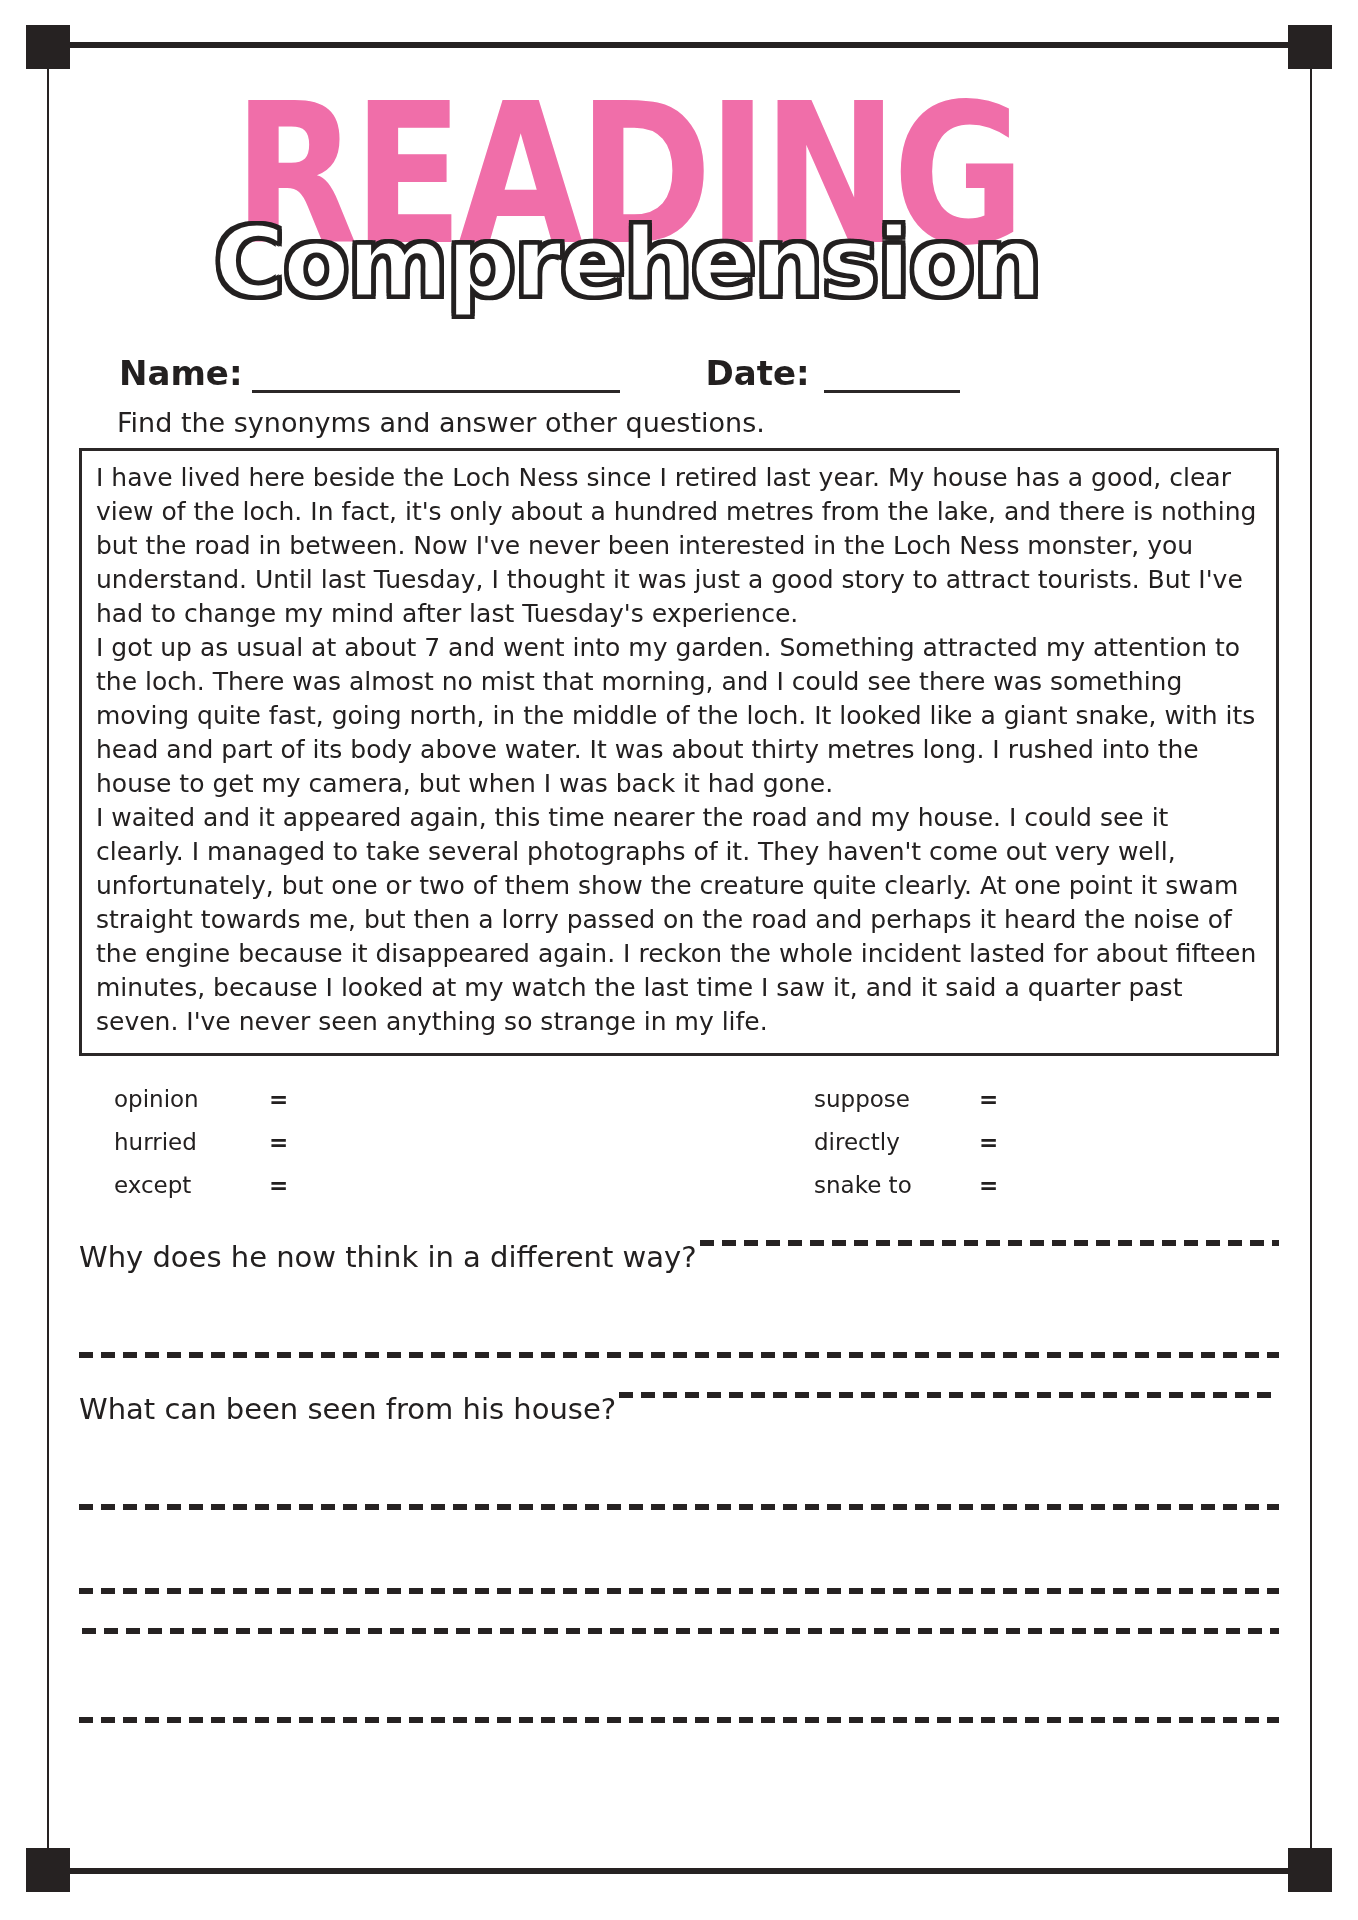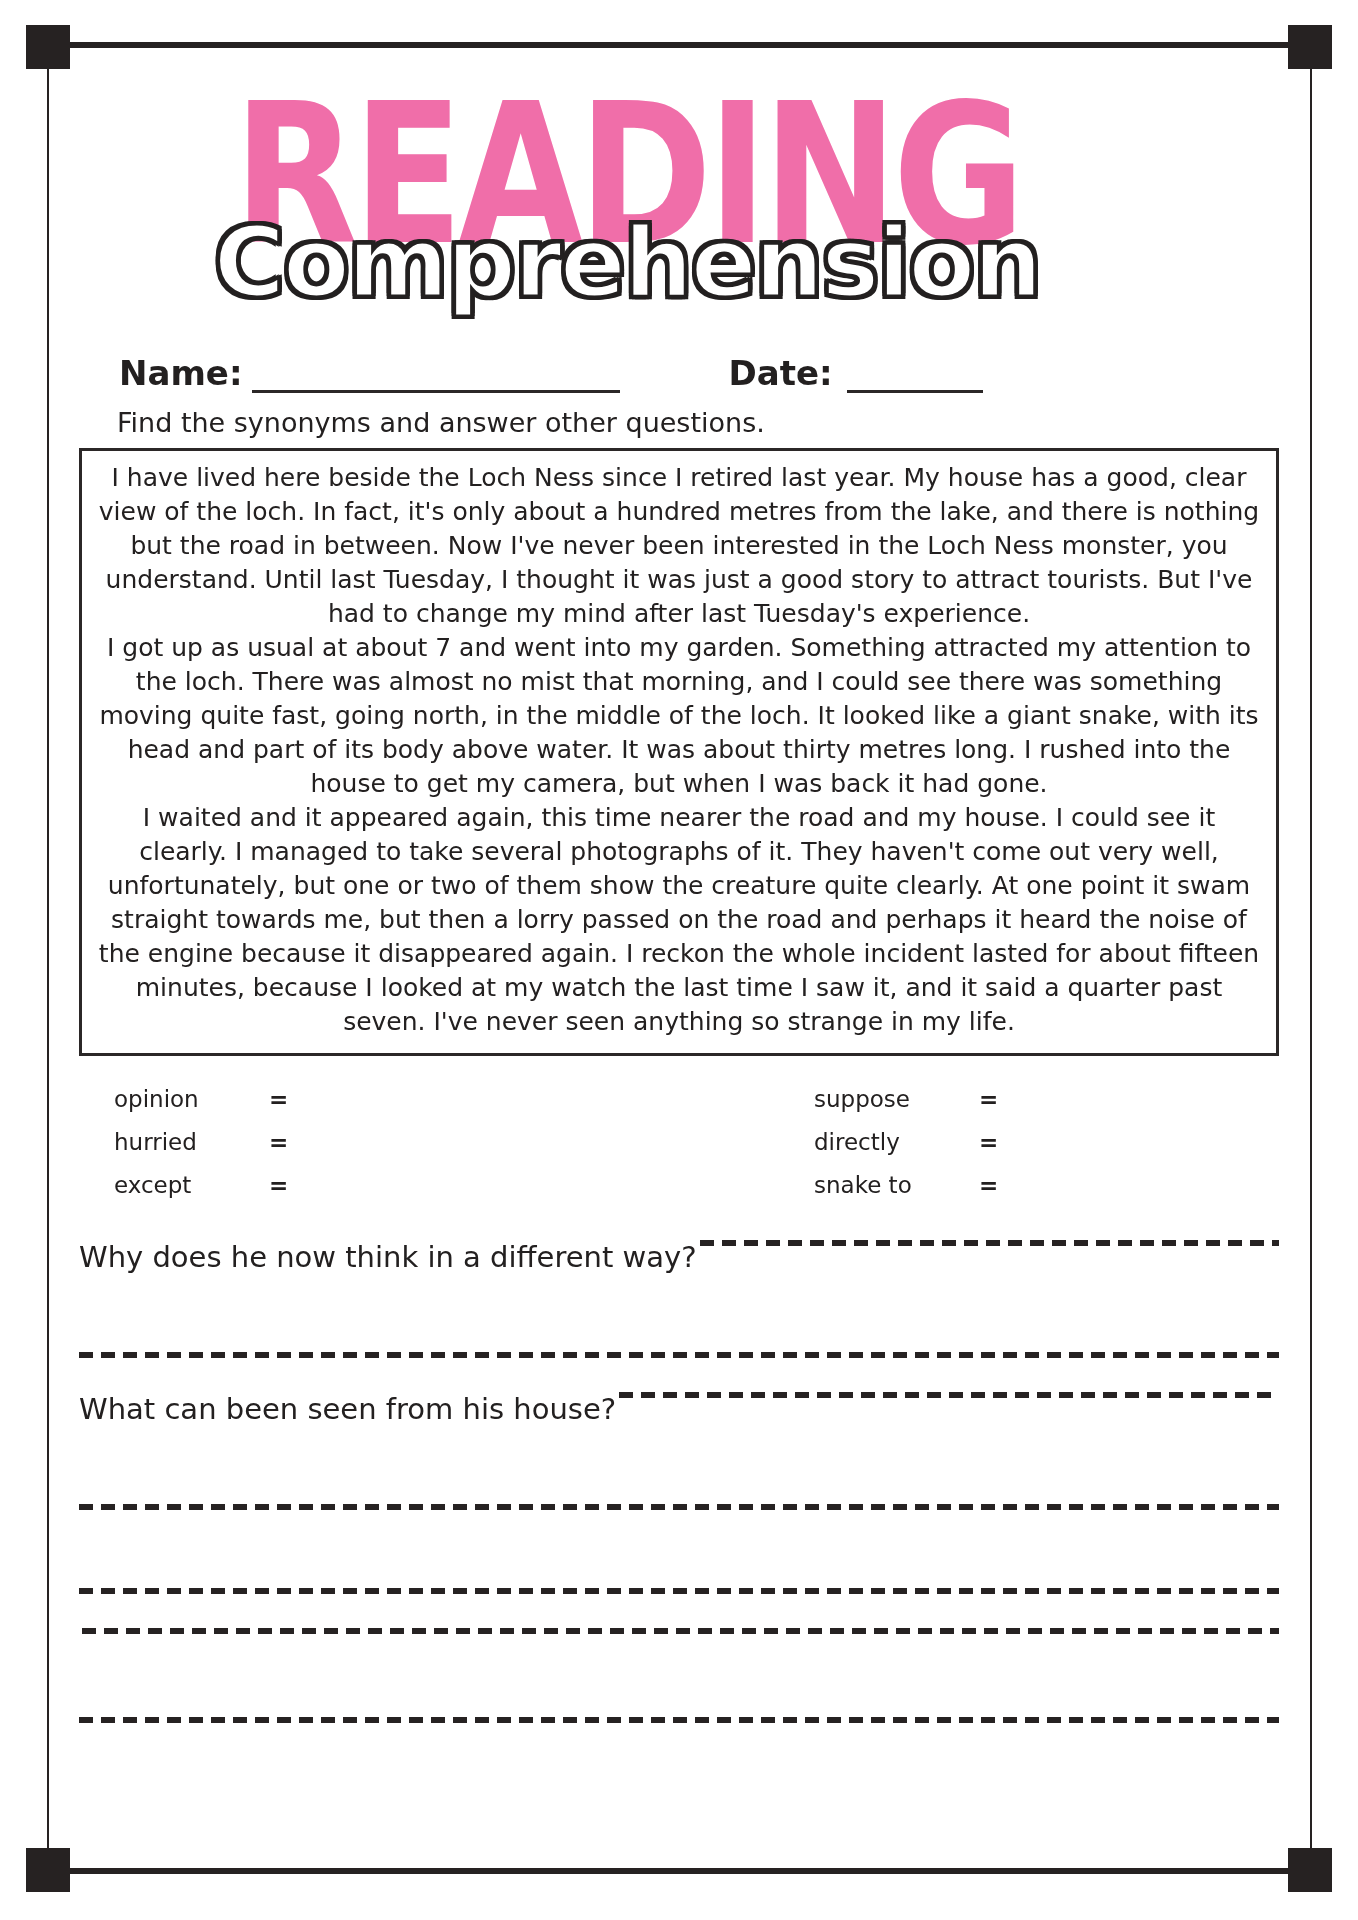--- a/index.html
+++ b/index.html
@@ -58,34 +58,34 @@
       -3px  3px 0 #232020,  3px  3px 0 #232020,
       -3px  0   0 #232020,  3px  0   0 #232020,
        0   -3px 0 #232020,  0    3px 0 #232020;
     white-space: nowrap;
   }
 
   
   .meta-row { display: flex; align-items: flex-end; margin-top: 34px; font-size: 34px; font-weight: 700; padding-left: 40px; }
   .write-line { border-bottom: 3px solid #2b2727; height: 38px; }
   .name-line { width: 368px; margin-left: 10px; }
-  .date-label { margin-left: 108px; }
+  .date-label { margin-left: 85px; }
   .date-line { width: 136px; margin-left: 14px; }
 
   
   .instruction { width: 1020px; margin-left: 38px; margin-top: 14px; font-size: 27px; font-weight: 500; }
 
   
   .passage-box {
     margin-top: 10px;
     border: 3px solid #2b2727;
     padding: 10px 14px 14px 14px;
     font-size: 25px;
     line-height: 34px;
-    text-align: center;
+    text-align: left;
     font-weight: 500;
   }
   .passage-box p { margin: 0; }
 
   
   .synonyms {
     margin-top: 30px;
     margin-left: 35px;
     display: grid;
     grid-template-columns: 155px 545px 165px 1fr;

